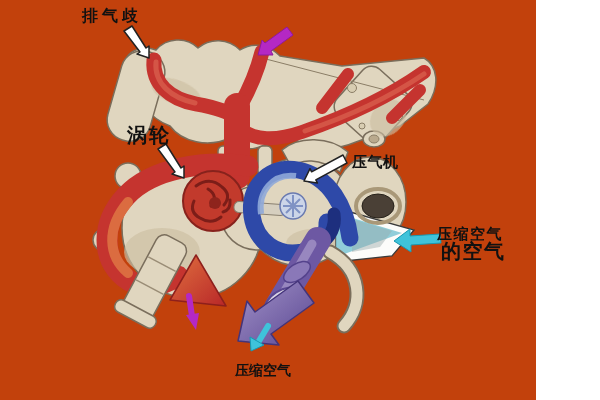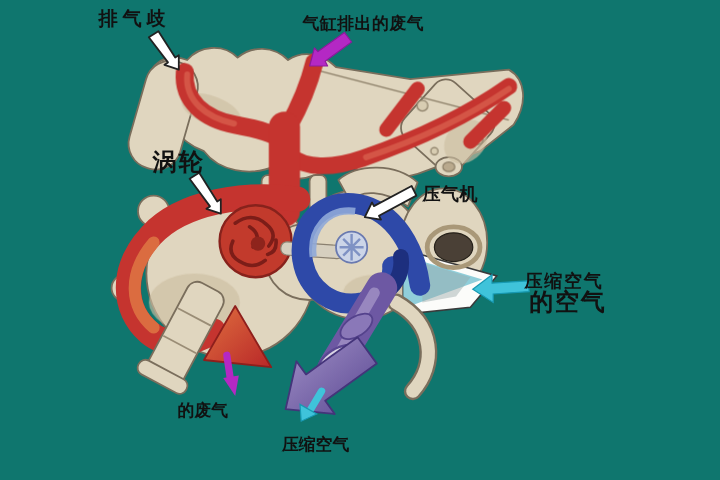--- a/index.html
+++ b/index.html
@@ -1,16 +1,16 @@
 <!DOCTYPE html>
 <html><head>
 <meta charset="utf-8">
 <style>
   html,body{margin:0;padding:0;background:#fff;}
-  .stage{position:relative;width:600px;height:400px;background:#0f766e;overflow:hidden;
+  .stage{position:relative;width:536px;height:400px;background:#c2410c;overflow:hidden;
          font-family:"Liberation Sans",sans-serif;}
   .stage svg{position:absolute;left:0;top:0;}
   .lbl{position:absolute;color:#111;font-weight:600;white-space:nowrap;
        font-family:"Liberation Sans",sans-serif;}
   .lbl2{position:absolute;color:#111;font-weight:600;text-align:center;
         font-family:"Liberation Sans",sans-serif;}
   .watermark{position:absolute;font-weight:700;color:#c6c6c6;letter-spacing:1px;
              text-shadow:1px 1px 0 #ffffff,-1px -1px 0 #a0a0a0;
              font-family:"Liberation Sans",sans-serif;}
 </style>
@@ -152,31 +152,29 @@
   <polygon points="440,234 410,236 410,229 394,241 411,252 411,245 441,243" stroke="#1799b2" stroke-width="1" fill="#3fc3da"></polygon>
 
   <polygon points="124,31 140,52 137,54 149,58 149,46 146,48 132,26" stroke="#222" stroke-width="1.5" stroke-linejoin="round" fill="#ffffff"></polygon>
   <polygon points="287,27 265,43 262,40 258,55 273,55 271,51 293,35" stroke="#8d1a9c" stroke-width="1" stroke-linejoin="round" fill="#b428c4"></polygon>
   <polygon points="158,149 175,172 172,174 184,178 184,166 181,168 166,144" stroke="#222" stroke-width="1.5" stroke-linejoin="round" fill="#ffffff"></polygon>
   <polygon points="343,155 311.6,171.8 310,168.7 304,181 317.5,183 315.8,179.8 347,163" stroke="#222" stroke-width="1.5" stroke-linejoin="round" fill="#ffffff"></polygon>
 </svg>
 
 <div class="lbl" style="left:82px;top:6px;font-size:16px;letter-spacing:4px">排气歧</div>
 
-<div class="lbl" style="left:252px;top:11px;font-size:14px;letter-spacing:0.5px">气缸排出的废气</div>
 
 <div class="lbl" style="left:127px;top:122px;font-size:20px;letter-spacing:2px">涡轮</div>
 
 <div class="lbl" style="left:352px;top:153px;font-size:15px;letter-spacing:0.5px">压气机</div>
 
 <div class="lbl" style="left:437px;top:225px;font-size:15px;letter-spacing:1.5px">压缩空气</div>
 <div class="lbl" style="left:441px;top:238px;font-size:20px;letter-spacing:1.5px">的空气</div>
 
 <div class="lbl2" style="left:127px;top:332px;width:84px;font-size:14px;line-height:21px">
-  <span style="display:block">的废气</span>
 </div>
 
 <div class="lbl2" style="left:209px;top:360px;width:108px;font-size:14px;line-height:21px">
   <span style="display:block">压缩空气</span>
 </div>
 
 
 </div>
 
 </body></html>

